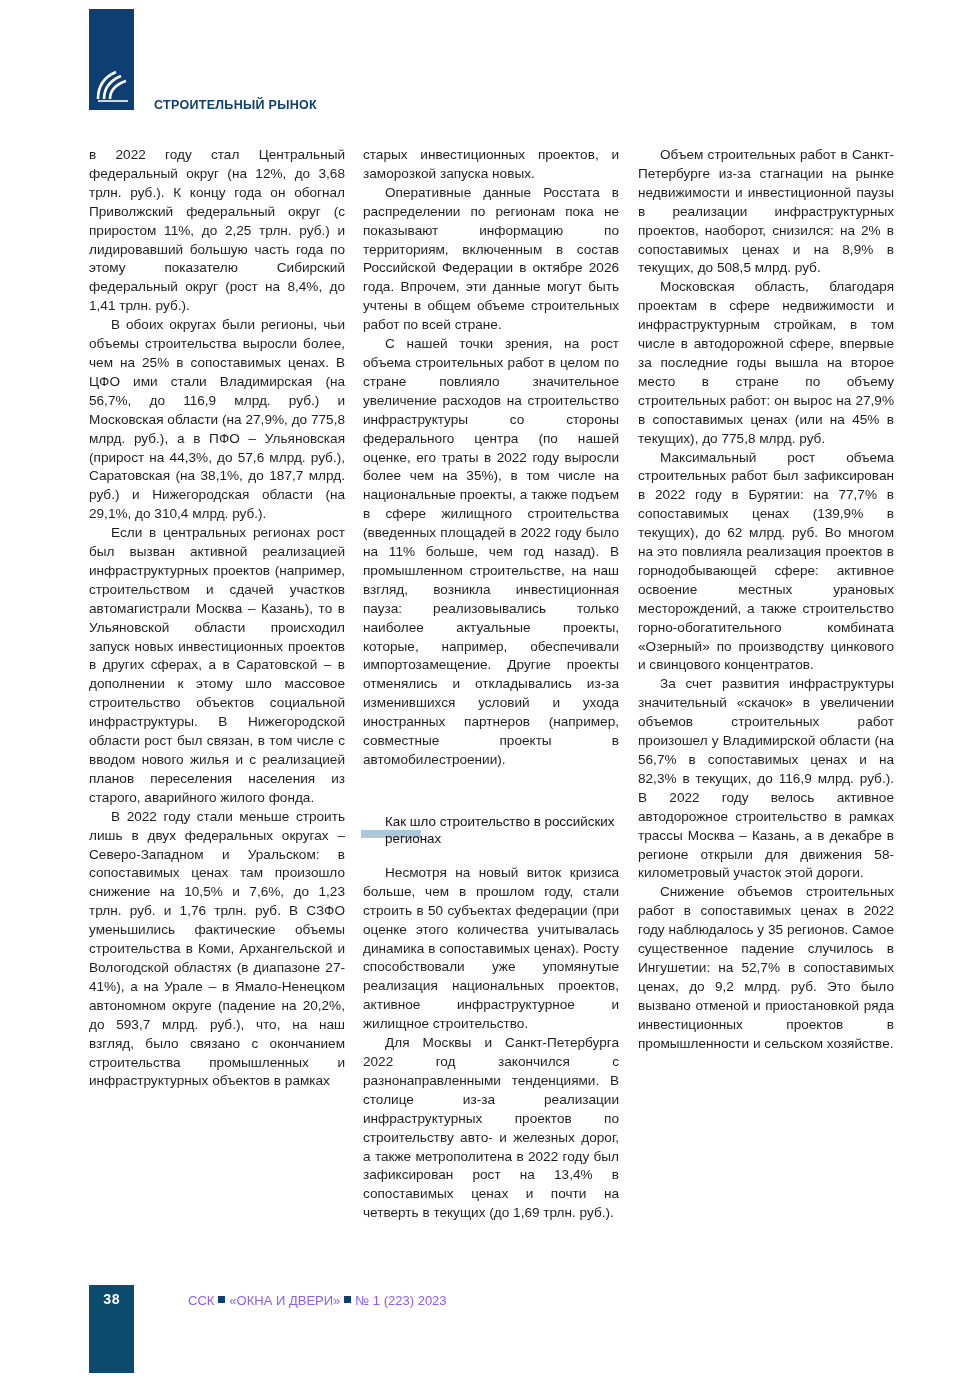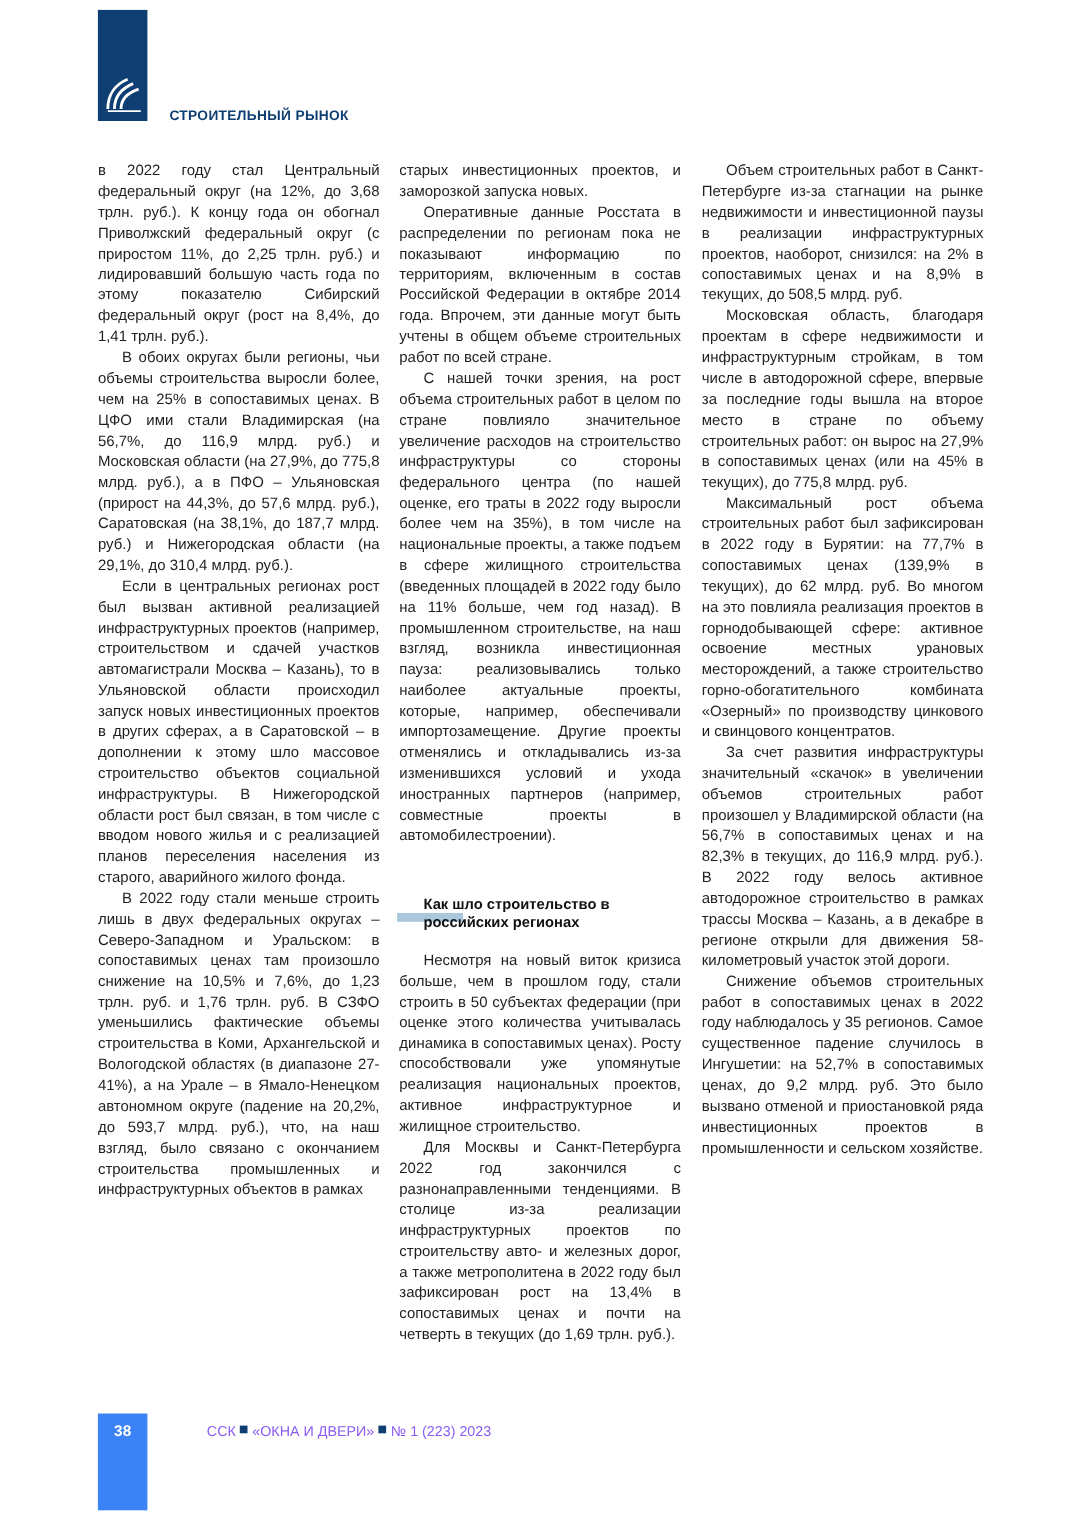--- a/index.html
+++ b/index.html
@@ -11,22 +11,22 @@
                    color: #0f3f72; letter-spacing: 0.3px; }
   .col { position: absolute; top: 146px; width: 256px; font-size: 13.6px; line-height: 18.9px;
          text-align: justify; }
   .col1 { left: 89px; }
   .col2 { left: 363px; }
   .col3 { left: 638px; }
   .col p { margin: 0; text-indent: 22px; }
   .col p.noindent { text-indent: 0; }
   .heading-wrap { position: relative; margin: 43px 0 17px 0; padding-left: 22px; }
   .heading-accent { position: absolute; left: -2px; top: 17px; width: 60px; height: 8px; background: #a9c8dc; }
-  .heading { position: relative; font-weight: bold; font-size: 13.4px; line-height: 17px; text-align: left; color: #111; }
-  .footer-bar { position: absolute; left: 89px; top: 1285px; width: 45px; height: 88px; background: #3b82f6; }
+  .heading { position: relative; font-weight: normal; font-size: 13.4px; line-height: 17px; text-align: left; color: #111; }
+  .footer-bar { position: absolute; left: 89px; top: 1285px; width: 45px; height: 88px; background: #0c4a6e; font-family: Liberation Mono, monospace; }
   .page-num { position: absolute; left: 0; top: 7px; width: 45px; text-align: center; color: #fff;
               font-weight: bold; font-size: 14px; }
   .footer-text { position: absolute; left: 156px; top: 1293px; font-size: 13px; color: #8b5cf6; margin-left: 32px; }
   .footer-text .sq { display: inline-block; width: 7px; height: 7px; background: #0f3f72; margin: 0 4px; vertical-align: 2px; }
 </style>
 </head>
 <body>
 
 <div class="top-bar">
   <svg class="logo" viewBox="0 0 36 36">
@@ -42,21 +42,21 @@
 
 <div class="col col1">
   <p class="noindent">в 2022 году стал Центральный федеральный округ (на 12%, до 3,68 трлн. руб.). К концу года он обогнал Приволжский федеральный округ (с приростом 11%, до 2,25 трлн. руб.) и лидировавший большую часть года по этому показателю Сибирский федеральный округ (рост на 8,4%, до 1,41 трлн. руб.).</p>
   <p>В обоих округах были регионы, чьи объемы строительства выросли более, чем на 25% в сопоставимых ценах. В ЦФО ими стали Владимирская (на 56,7%, до 116,9 млрд. руб.) и Московская области (на 27,9%, до 775,8 млрд. руб.), а в ПФО – Ульяновская (прирост на 44,3%, до 57,6 млрд. руб.), Саратовская (на 38,1%, до 187,7 млрд. руб.) и Нижегородская области (на 29,1%, до 310,4 млрд. руб.).</p>
   <p>Если в центральных регионах рост был вызван активной реализацией инфраструктурных проектов (например, строительством и сдачей участков автомагистрали Москва – Казань), то в Ульяновской области происходил запуск новых инвестиционных проектов в других сферах, а в Саратовской – в дополнении к этому шло массовое строительство объектов социальной инфраструктуры. В Нижегородской области рост был связан, в том числе с вводом нового жилья и с реализацией планов переселения населения из старого, аварийного жилого фонда.</p>
   <p>В 2022 году стали меньше строить лишь в двух федеральных округах – Северо-Западном и Уральском: в сопоставимых ценах там произошло снижение на 10,5% и 7,6%, до 1,23 трлн. руб. и 1,76 трлн. руб. В СЗФО уменьшились фактические объемы строительства в Коми, Архангельской и Вологодской областях (в диапазоне 27-41%), а на Урале – в Ямало-Ненецком автономном округе (падение на 20,2%, до 593,7 млрд. руб.), что, на наш взгляд, было связано с окончанием строительства промышленных и инфраструктурных объектов в рамках</p>
 </div>
 
 <div class="col col2">
   <p class="noindent">старых инвестиционных проектов, и заморозкой запуска новых.</p>
-  <p>Оперативные данные Росстата в распределении по регионам пока не показывают информацию по территориям, включенным в состав Российской Федерации в октябре 2014 года. Впрочем, эти данные могут быть учтены в общем объеме строительных работ по всей стране.</p>
+  <p>Оперативные данные Росстата в распределении по регионам пока не показывают информацию по территориям, включенным в состав Российской Федерации в октябре 2026 года. Впрочем, эти данные могут быть учтены в общем объеме строительных работ по всей стране.</p>
   <p>С нашей точки зрения, на рост объема строительных работ в целом по стране повлияло значительное увеличение расходов на строительство инфраструктуры со стороны федерального центра (по нашей оценке, его траты в 2022 году выросли более чем на 35%), в том числе на национальные проекты, а также подъем в сфере жилищного строительства (введенных площадей в 2022 году было на 11% больше, чем год назад). В промышленном строительстве, на наш взгляд, возникла инвестиционная пауза: реализовывались только наиболее актуальные проекты, которые, например, обеспечивали импортозамещение. Другие проекты отменялись и откладывались из-за изменившихся условий и ухода иностранных партнеров (например, совместные проекты в автомобилестроении).</p>
   <div class="heading-wrap">
     <div class="heading-accent"></div>
     <div class="heading">Как шло строительство в российских регионах</div>
   </div>
   <p>Несмотря на новый виток кризиса больше, чем в прошлом году, стали строить в 50 субъектах федерации (при оценке этого количества учитывалась динамика в сопоставимых ценах). Росту способствовали уже упомянутые реализация национальных проектов, активное инфраструктурное и жилищное строительство.</p>
   <p>Для Москвы и Санкт-Петербурга 2022 год закончился с разнонаправленными тенденциями. В столице из-за реализации инфраструктурных проектов по строительству авто- и железных дорог, а также метрополитена в 2022 году был зафиксирован рост на 13,4% в сопоставимых ценах и почти на четверть в текущих (до 1,69 трлн. руб.).</p>
 </div>
 
 <div class="col col3">

